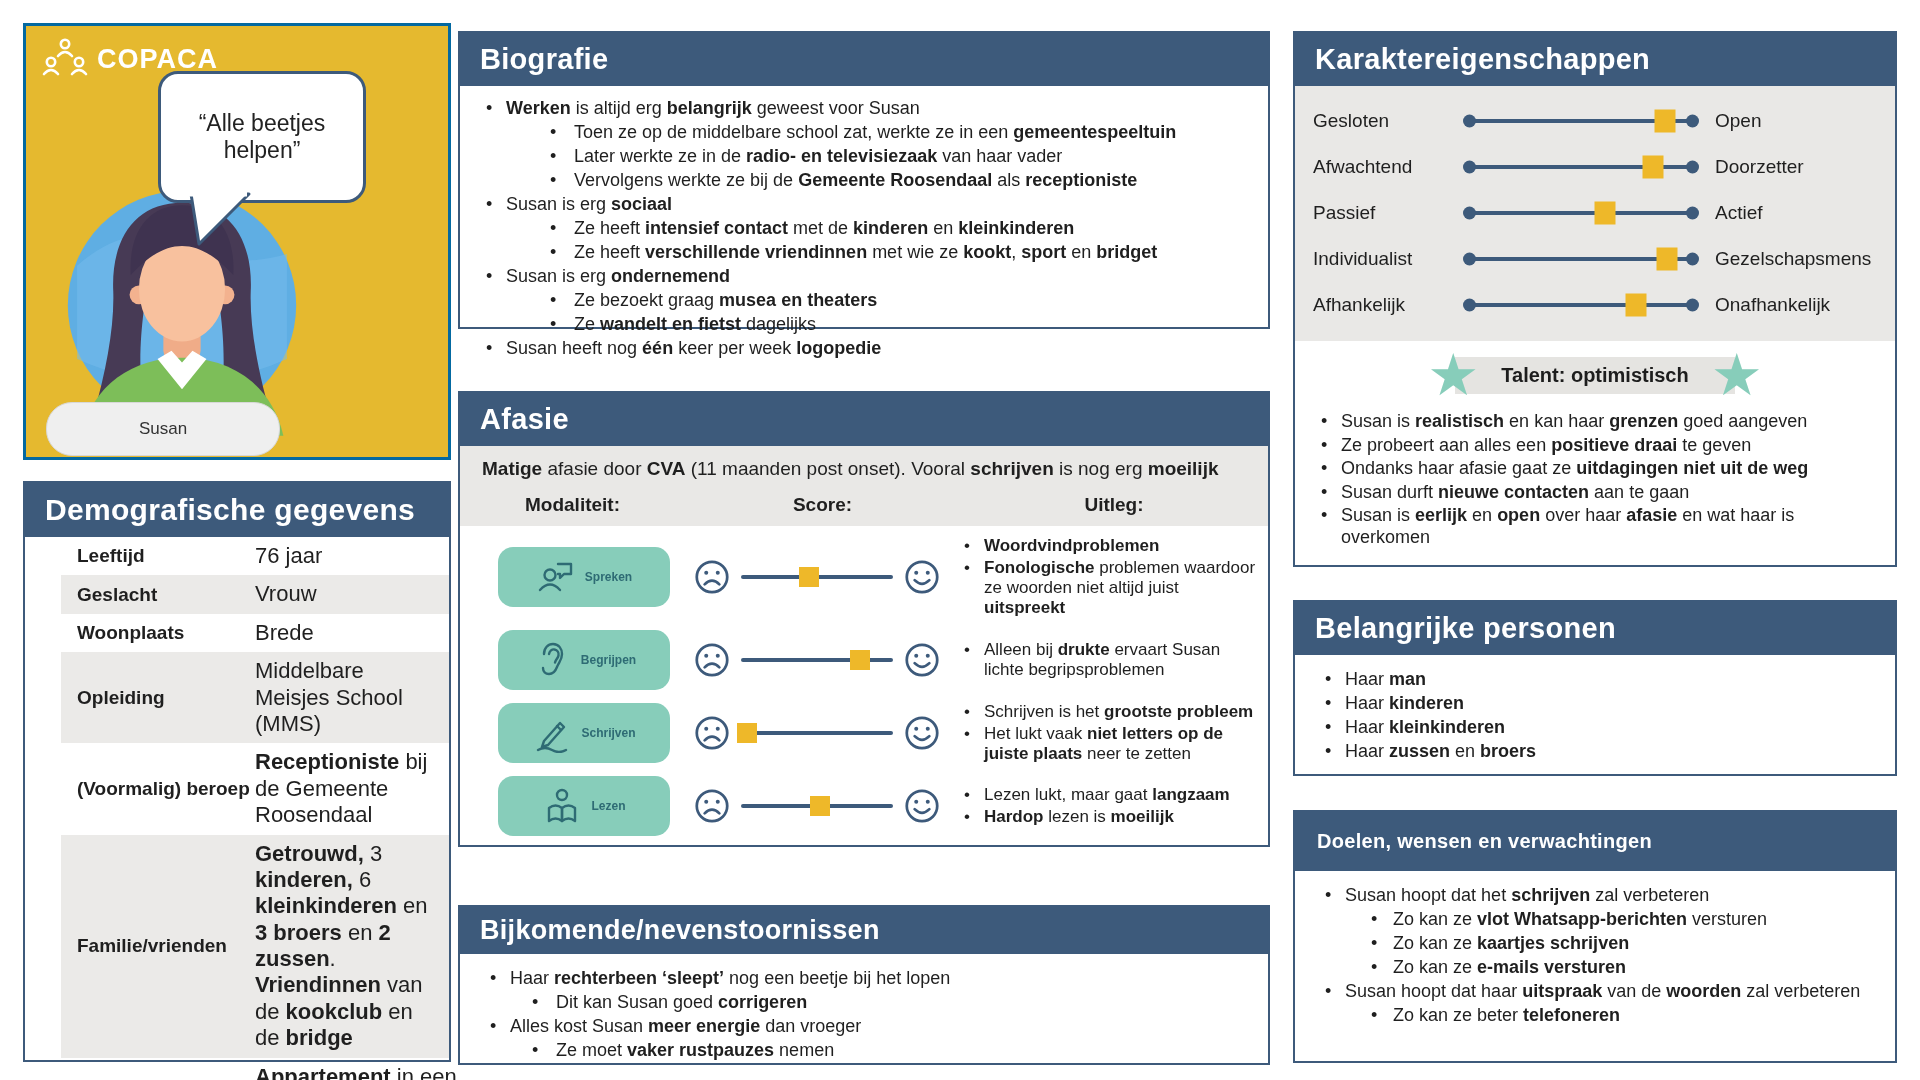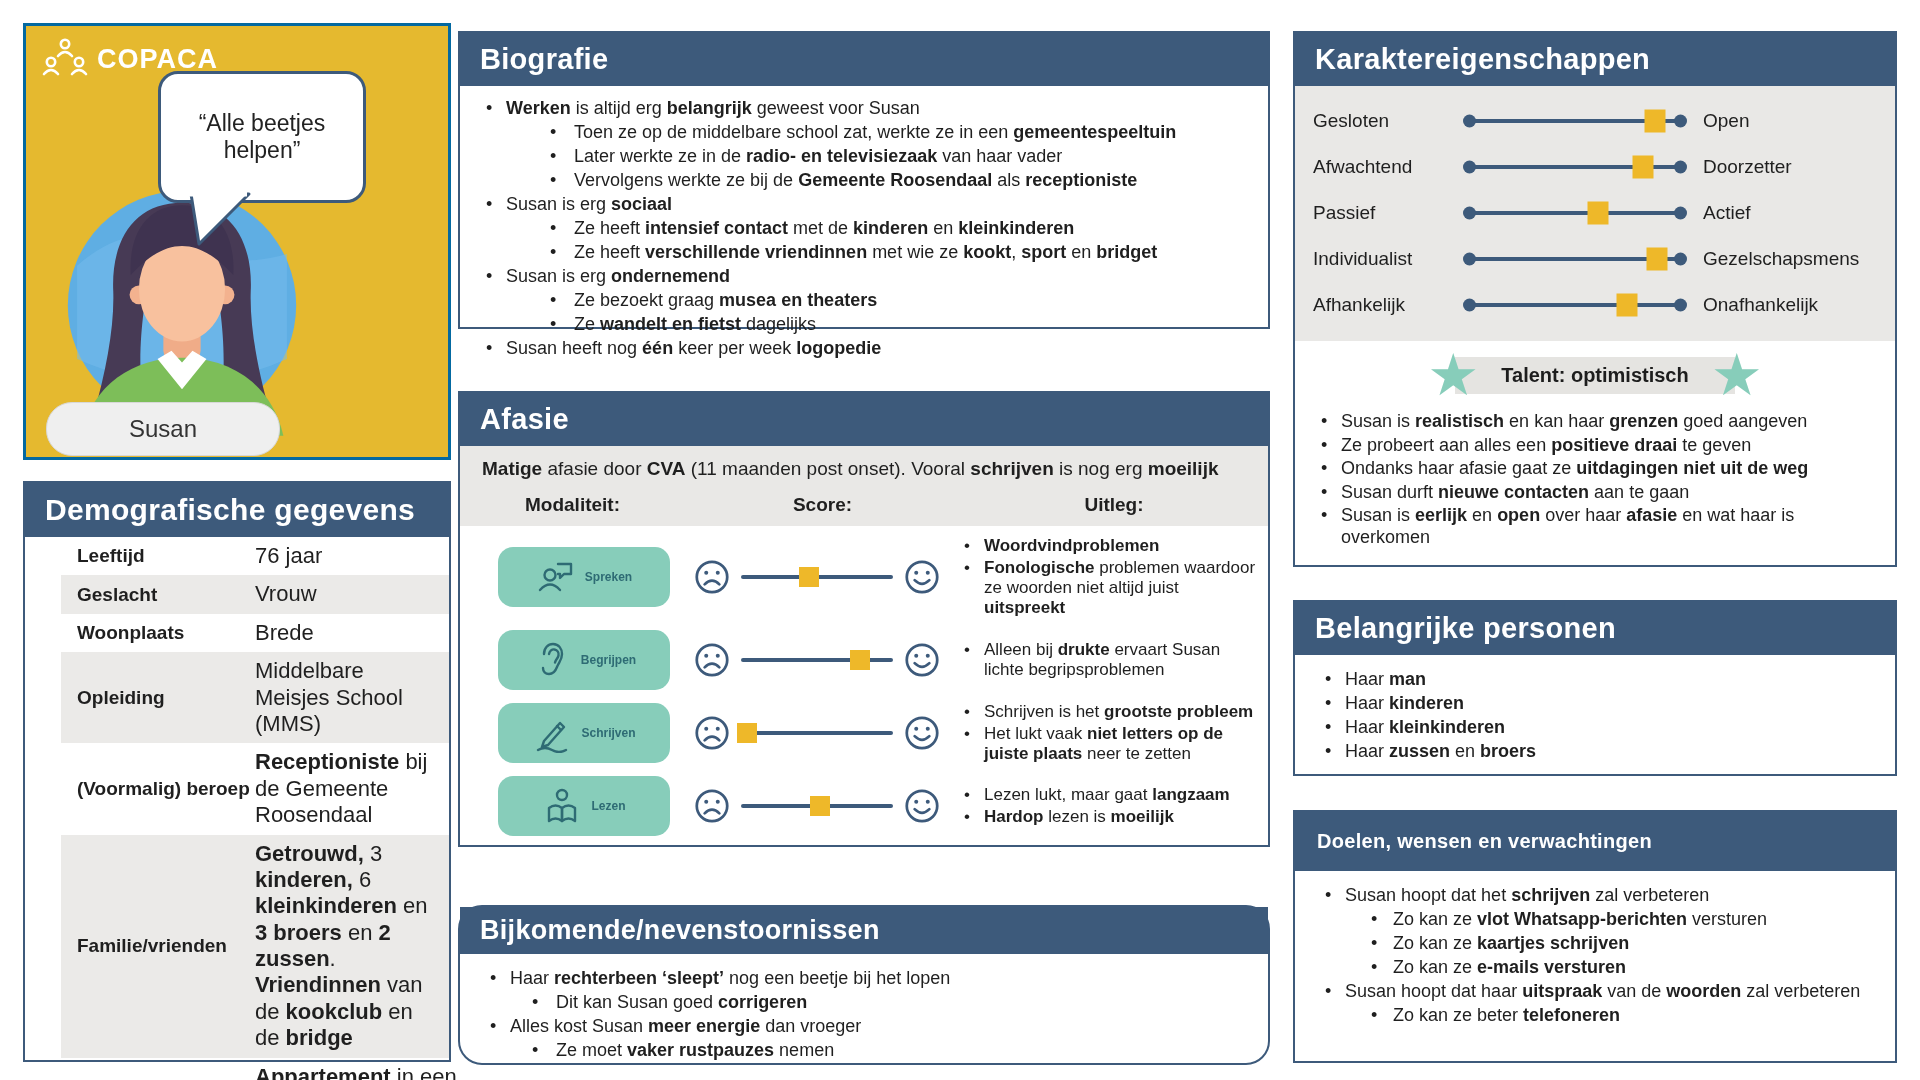--- a/index.html
+++ b/index.html
@@ -26,21 +26,21 @@
   .logo-row{position:absolute;left:16px;top:12px;display:flex;align-items:center;gap:9px;}
   .logo-text{color:#fff;font-weight:bold;font-size:27px;letter-spacing:1px;}
   .bubble{position:absolute;left:132px;top:45px;width:208px;height:132px;background:#fff;
           border:3px solid #3D5A7B;border-radius:20px;display:flex;align-items:center;
           justify-content:center;text-align:center;font-size:23px;color:#222;z-index:2;
           padding:4px 22px;box-sizing:border-box;}
   .bubble-tail{position:absolute;left:24px;bottom:-48px;z-index:1;}
   .avatar{position:absolute;left:22px;top:158px;z-index:0;}
   .name-tag{position:absolute;left:20px;top:376px;width:232px;height:52px;background:#EFEFEF;
             border:1px solid #D8D8D8;border-radius:26px;display:flex;align-items:center;
-            justify-content:center;font-size:24px;color:#333;z-index:3;}
+            justify-content:center;font-size:17px;color:#333;z-index:3;}
 
   
   .demo{left:23px;top:481px;width:428px;height:581px;display:flex;flex-direction:column;}
   .demo .panel-header{font-size:30px;}
   .demo-table{flex:1;display:flex;flex-direction:column;padding-left:36px;}
   .d-row{display:flex;align-items:center;padding:6px 16px;flex:1 0 auto;}
   .d-row:nth-child(even){background:#EBEAE8;}
   .d-label{flex:0 0 178px;font-weight:bold;font-size:19px;}
   .d-value{flex:1;font-size:22px;line-height:1.2;}
 
@@ -57,26 +57,26 @@
            display:flex;align-items:center;justify-content:center;gap:9px;box-sizing:border-box;}
   .mod-label{color:#2E6B74;font-weight:bold;font-size:12px;}
   .score-cell{display:flex;align-items:center;gap:8px;padding-left:6px;}
   .track-wrap{position:relative;width:152px;height:24px;}
   .track{position:absolute;left:0;right:0;top:50%;height:4px;margin-top:-2px;background:#3D5A7B;border-radius:2px;}
   .marker{position:absolute;top:50%;width:20px;height:20px;background:#EEB829;
           transform:translate(-50%,-50%);}
   .uitleg-cell{font-size:17px;line-height:1.18;padding-right:12px;}
   .uitleg-cell .li{padding-left:24px;}
   .uitleg-cell .li::before{content:"•";position:absolute;left:4px;}
-  .bijkomende{left:458px;top:905px;width:812px;height:160px;border-radius:24px;}
+  .bijkomende{left:458px;top:905px;width:812px;height:160px;}
   .bijkomende .panel-header{font-size:27px;padding:8px 20px;}
 
   
   .karakter{left:1293px;top:31px;width:604px;height:536px;}
-  .k-sliders{background:#E9E8E6;padding:16px 24px 18px 18px;display:flex;flex-direction:column;gap:9px;}
+  .k-sliders{background:#E9E8E6;padding:16px 12px 18px 18px;display:flex;flex-direction:column;gap:9px;}
   .k-row{display:flex;align-items:center;height:37px;}
   .k-left{flex:0 0 148px;font-size:19px;}
   .k-track-area{flex:1;position:relative;height:26px;}
   .k-line{position:absolute;left:6px;right:6px;top:50%;height:4px;margin-top:-2px;background:#3D5A7B;border-radius:2px;}
   .k-line::before,.k-line::after{content:"";position:absolute;top:50%;width:13px;height:13px;
         background:#3D5A7B;border-radius:50%;transform:translateY(-50%);}
   .k-line::before{left:-4px;} .k-line::after{right:-4px;}
   .k-marker{position:absolute;top:50%;width:21px;height:23px;background:#EEB829;
             transform:translate(-50%,-50%);}
   .k-right{flex:0 0 168px;font-size:19px;padding-left:14px;}

